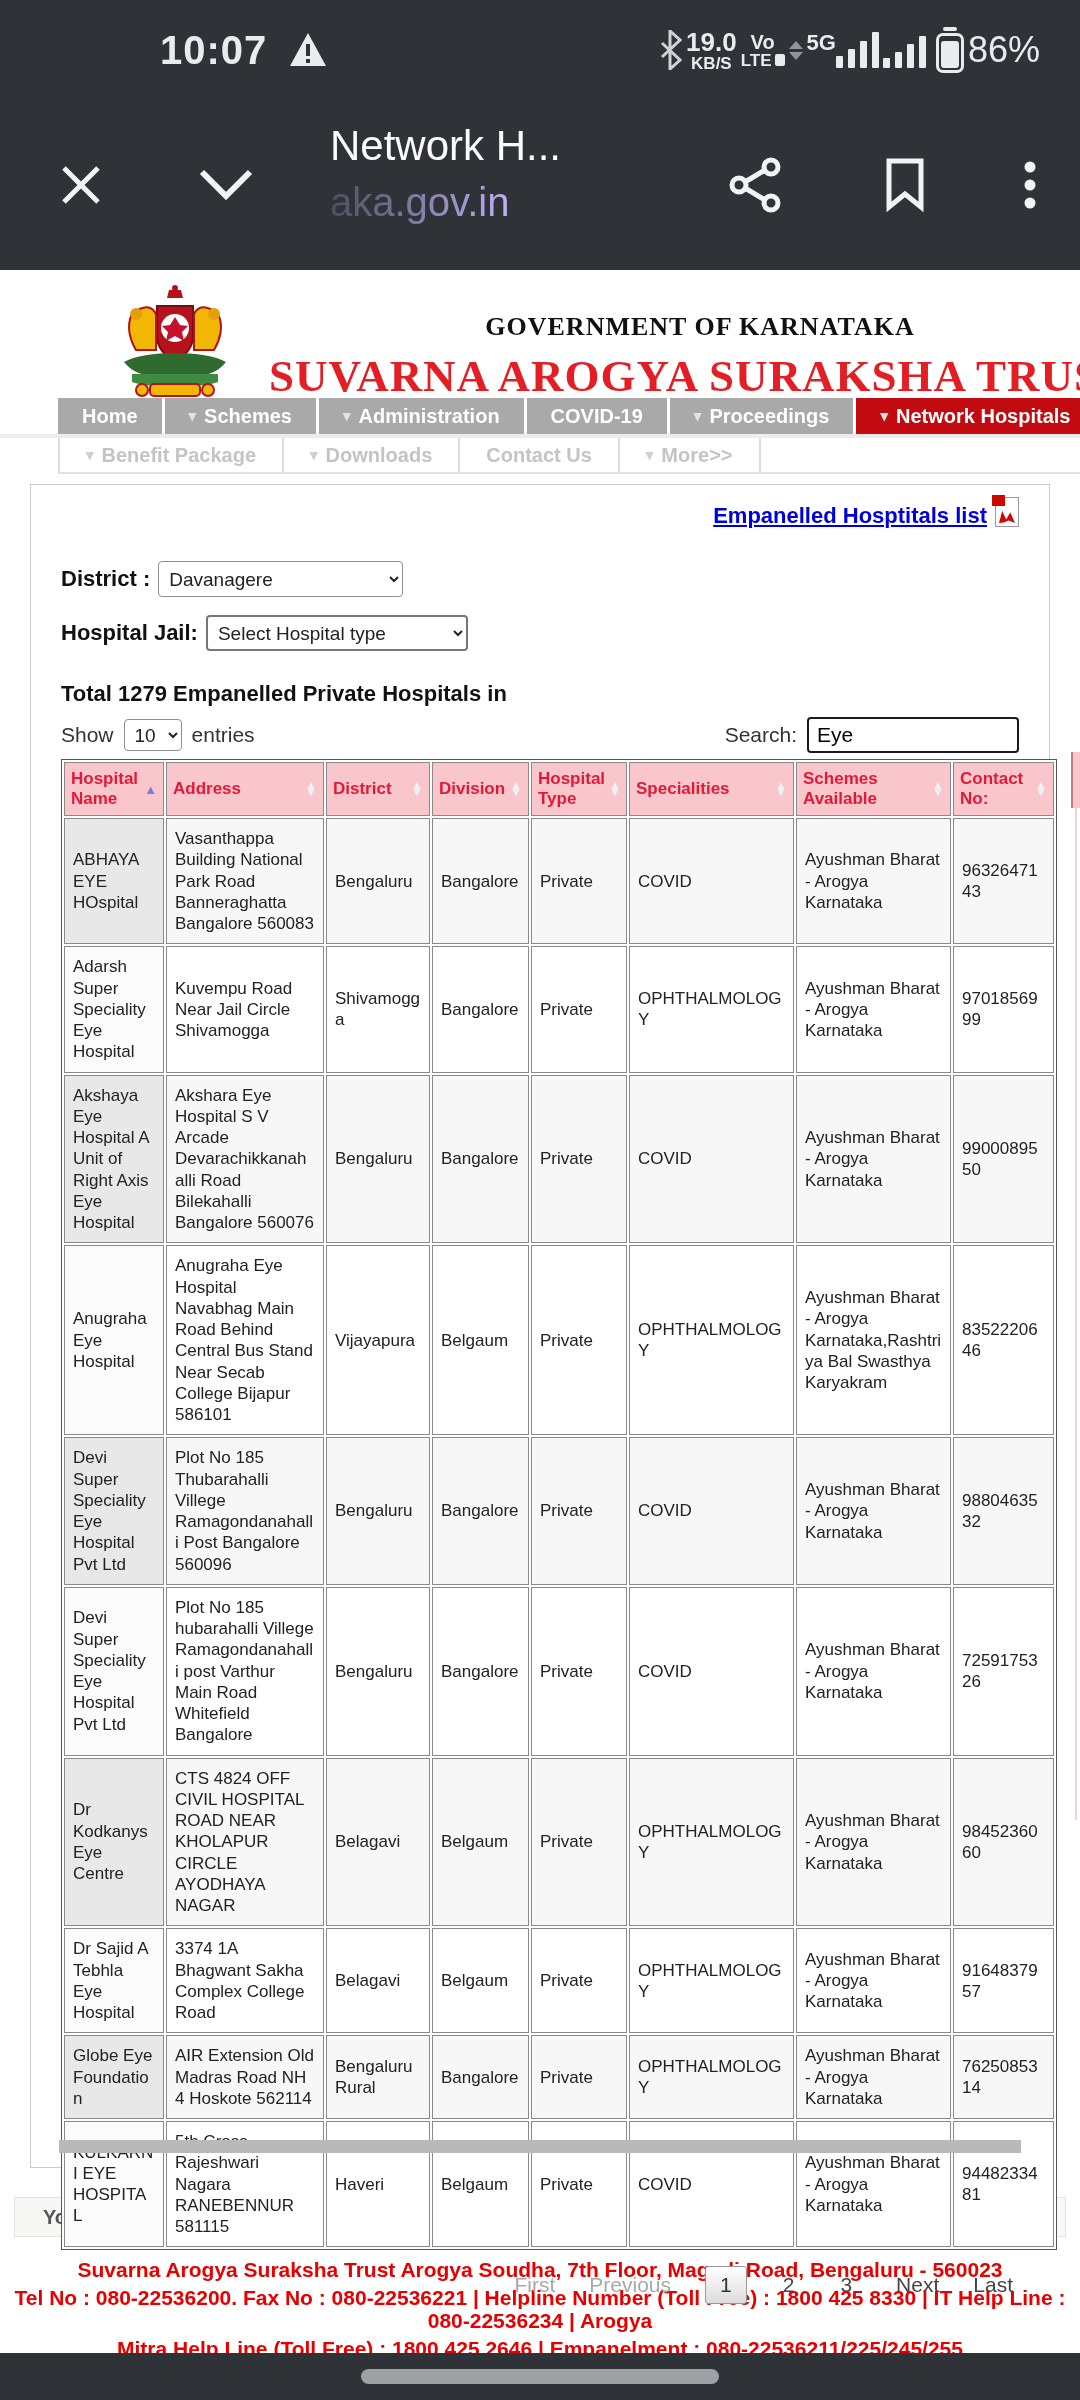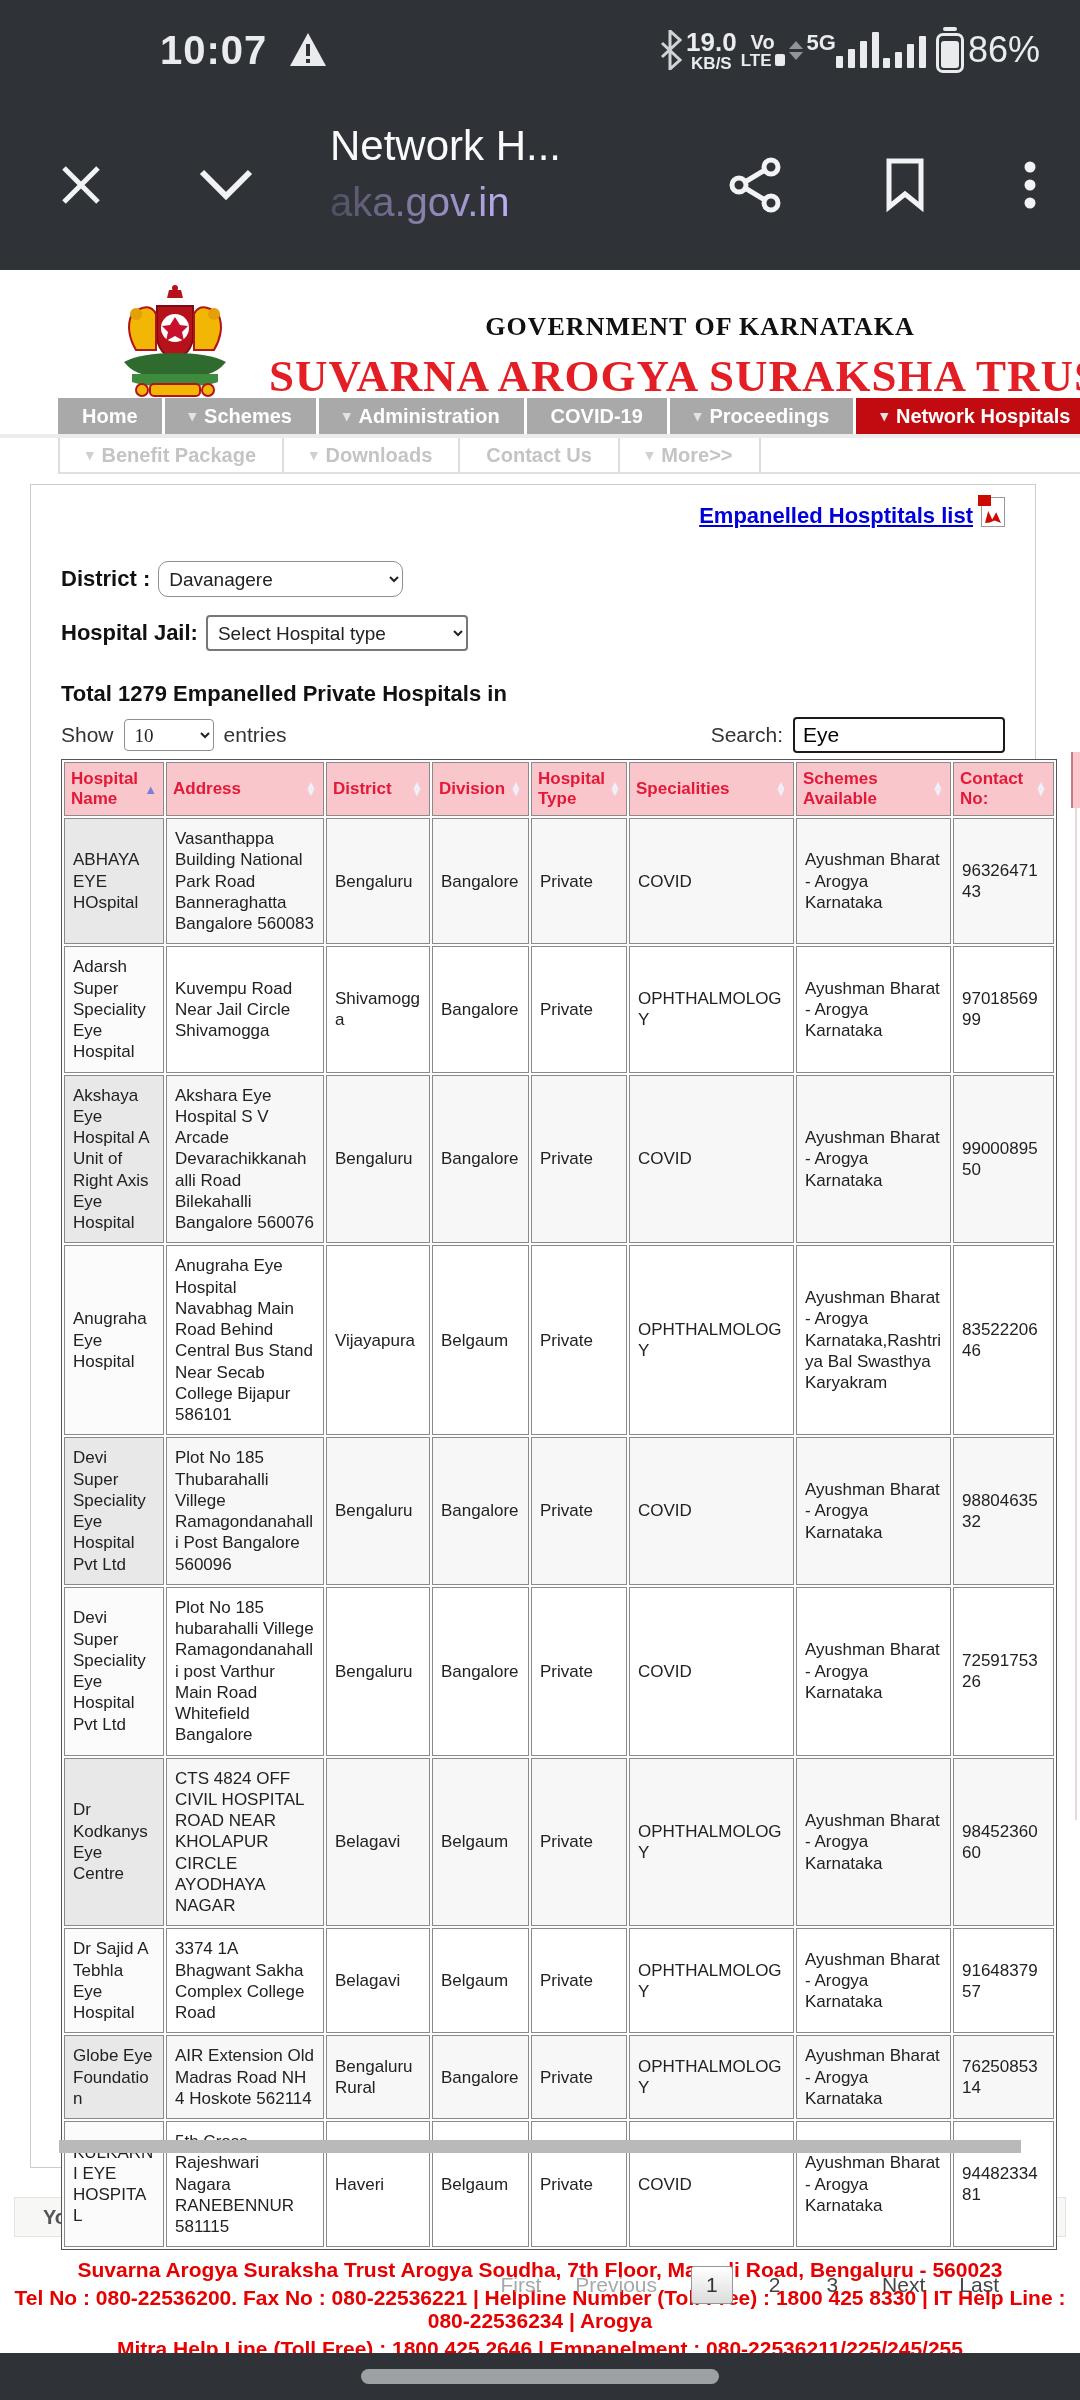--- a/index.html
+++ b/index.html
@@ -68,38 +68,38 @@
   .nav1 .nav-btn.active{background:var(--nav-red);}
   .nav1 .caret{font-size:15px;color:#e3e3e3;}
   .nav-shadow{height:4px;background:#ececec;margin-top:0;}
   .nav2{margin-left:58px;display:flex;border-bottom:2px solid #e0e0e0;height:36px;background:#fff;}
   .nav2 .nav-btn{display:flex;align-items:center;gap:8px;padding:0 26px;color:#c4c4c4;
     font-size:20px;font-weight:bold;border-right:2px solid #ddd;cursor:pointer;white-space:nowrap;}
   .nav2 .nav-btn:first-child{border-left:2px solid #ddd;}
   .nav2 .caret{font-size:15px;color:#d0d0d0;}
 
   
-  .card{position:relative;margin:10px 44px 0 30px;height:1684px;
+  .card{position:relative;margin:10px 30px 0 30px;height:1684px;
     border:1px solid #ccc;background:#fff;padding:0 30px;}
   .pdf-row{display:flex;justify-content:flex-end;align-items:center;gap:8px;margin-top:14px;height:34px;}
   .pdf-link{color:var(--link-blue);font-size:22px;font-weight:bold;text-decoration:underline;cursor:pointer;}
   .pdf-icon{width:24px;height:30px;position:relative;background:#fff;border:1px solid #999;margin-top:-8px;}
   .pdf-icon::before{content:"";position:absolute;left:-4px;top:-3px;width:13px;height:11px;background:#cc0a00;}
   .pdf-icon::after{content:"";position:absolute;left:3px;bottom:3px;width:16px;height:12px;
     background:#cc0a00;clip-path:polygon(0 100%,20% 0,45% 70%,70% 10%,100% 100%,60% 80%,30% 95%);}
 
   .filter-row{display:flex;align-items:center;gap:8px;}
   .filter-row.district{margin-top:28px;}
   .filter-row.htype{margin-top:18px;}
   .filter-label{font-size:22px;font-weight:bold;color:#111;}
   select{font-family:"Liberation Sans", sans-serif;font-size:19px;color:#222;
     border:1px solid #8f8f8f;border-radius:4px;background:#fff;height:36px;padding:0 6px;}
-  .sel-district{width:245px;border-radius:10px;}
+  .sel-district{width:245px;}
   .sel-htype{width:262px;border:2px solid #777;}
-  .sel-show{width:90px;height:32px;font-family:Liberation Serif, serif;}
+  .sel-show{width:58px;height:32px;}
 
   .total-line{margin-top:30px;font-size:22px;font-weight:bold;color:#111;}
   .show-row{margin-top:10px;display:flex;align-items:center;gap:10px;font-size:21px;color:#333;}
   .search-wrap{margin-left:auto;display:flex;align-items:center;gap:10px;}
   .search-input{width:212px;height:36px;border:2px solid #1a1a1a;border-radius:4px;
     font-size:21px;padding:0 8px;outline:none;font-family:"Liberation Sans", sans-serif;}
 
   
   .tbl-wrap{margin-top:6px;}
   table.tbl{border-collapse:separate;border-spacing:2px;width:976px;table-layout:fixed;

